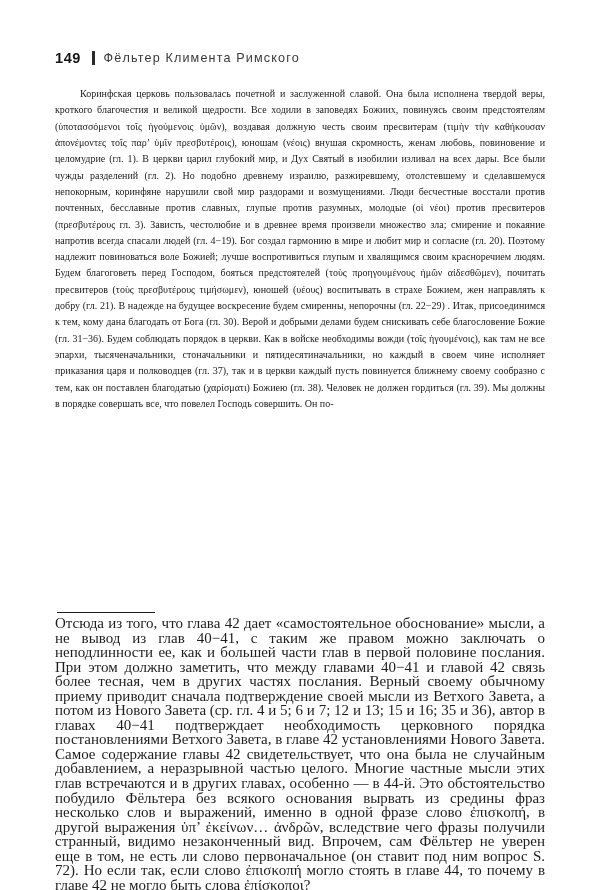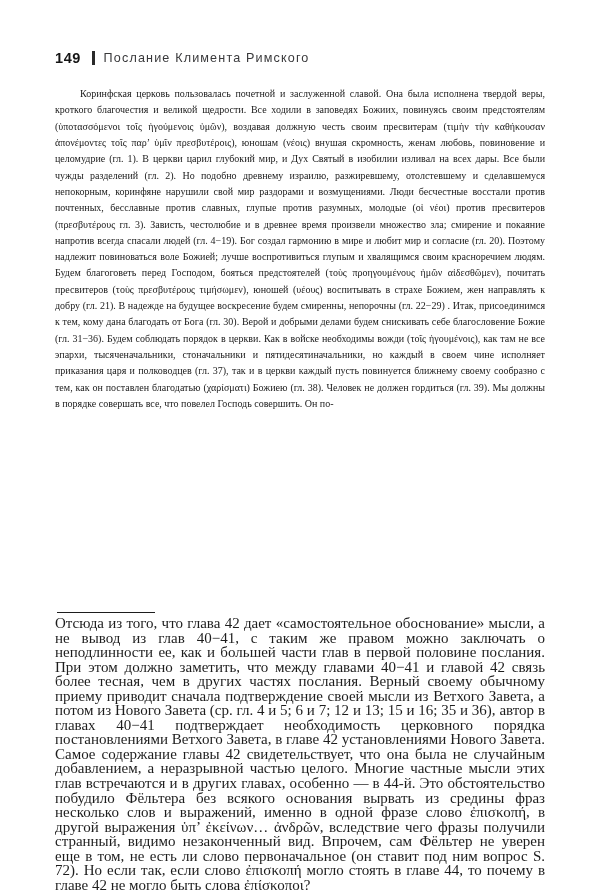--- a/index.html
+++ b/index.html
@@ -101,21 +101,21 @@
   }
 </style>
 </head>
 <body>
 
 <div class="page">
 
   <div class="running-head">
     <span class="folio">149</span>
     <span class="head-rule"></span>
-    <span class="head-title">Послание Климента Римского</span>
+    <span class="head-title">Фёльтер Климента Римского</span>
   </div>
 
   <div class="body-text">
     <p>Коринфская церковь пользовалась почетной и заслуженной славой. Она была исполнена твердой веры, кроткого благочестия и великой щедрости. Все ходили в заповедях Божиих, повинуясь своим предстоятелям (ὑποτασσόμενοι τοῖς ἡγούμενοις ὑμῶν), воздавая должную честь своим пресвитерам (τιμὴν τὴν καθήκουσαν ἀπονέμοντες τοῖς παρ’ ὑμῖν πρεσβυτέροις), юношам (νέοις) внушая скромность, женам любовь, повиновение и целомудрие (гл. 1). В церкви царил глубокий мир, и Дух Святый в изобилии изливал на всех дары. Все были чужды разделений (гл. 2). Но подобно древнему израилю, разжиревшему, отолстевшему и сделавшемуся непокорным, коринфяне нарушили свой мир раздорами и возмущениями. Люди бесчестные восстали против почтенных, бесславные против славных, глупые против разумных, молодые (οἱ νέοι) против пресвитеров (πρεσβυτέρους гл. 3). Зависть, честолюбие и в древнее время произвели множество зла; смирение и покаяние напротив всегда спасали людей (гл. 4−19). Бог создал гармонию в мире и любит мир и согласие (гл. 20). Поэтому надлежит повиноваться воле Божией; лучше воспротивиться глупым и хвалящимся своим красноречием людям. Будем благоговеть перед Господом, бояться предстоятелей (τοὺς προηγουμένους ἡμῶν αἰδεσθῶμεν), почитать пресвитеров (τοὺς πρεσβυτέρους τιμήσωμεν), юношей (υέους) воспитывать в страхе Божием, жен направлять к добру (гл. 21). В надежде на будущее воскресение будем смиренны, непорочны (гл. 22−29) . Итак, присоединимся к тем, кому дана благодать от Бога (гл. 30). Верой и добрыми делами будем снискивать себе благословение Божие (гл. 31−36). Будем соблюдать порядок в церкви. Как в войске необходимы вожди (τοῖς ἡγουμένοις), как там не все эпархи, тысяченачальники, стоначальники и пятидесятиначальники, но каждый в своем чине исполняет приказания царя и полководцев (гл. 37), так и в церкви каждый пусть повинуется ближнему своему сообразно с тем, как он поставлен благодатью (χαρίσματι) Божиею (гл. 38). Человек не должен гордиться (гл. 39). Мы должны в порядке совершать все, что повелел Господь совершить. Он по-</p>
   </div>
 
   <div class="footnote-sep"></div>
 
   <div class="footnote">
     <p>Отсюда из того, что глава 42 дает «самостоятельное обоснование» мысли, а не вывод из глав 40−41, с таким же правом можно заключать о неподлинности ее, как и большей части глав в первой половине послания. При этом должно заметить, что между главами 40−41 и главой 42 связь более тесная, чем в других частях послания. Верный своему обычному приему приводит сначала подтверждение своей мысли из Ветхого Завета, а потом из Нового Завета (ср. гл. 4 и 5; 6 и 7; 12 и 13; 15 и 16; 35 и 36), автор в главах 40−41 подтверждает необходимость церковного порядка постановлениями Ветхого Завета, в главе 42 установлениями Нового Завета. Самое содержание главы 42 свидетельствует, что она была не случайным добавлением, а неразрывной частью целого. Многие частные мысли этих глав встречаются и в других главах, особенно — в 44-й. Это обстоятельство побудило Фёльтера без всякого основания вырвать из средины фраз несколько слов и выражений, именно в одной фразе слово ἐπισκοπή, в другой выражения ὑπ’ ἐκείνων… ἀνδρῶν, вследствие чего фразы получили странный, видимо незаконченный вид. Впрочем, сам Фёльтер не уверен еще в том, не есть ли слово первоначальное (он ставит под ним вопрос S. 72). Но если так, если слово ἐπισκοπή могло стоять в главе 44, то почему в главе 42 не могло быть слова ἐπίσκοποι?</p>

